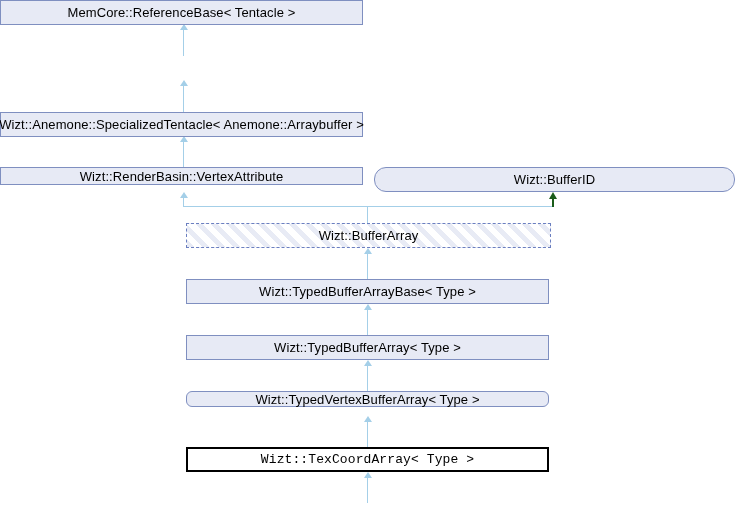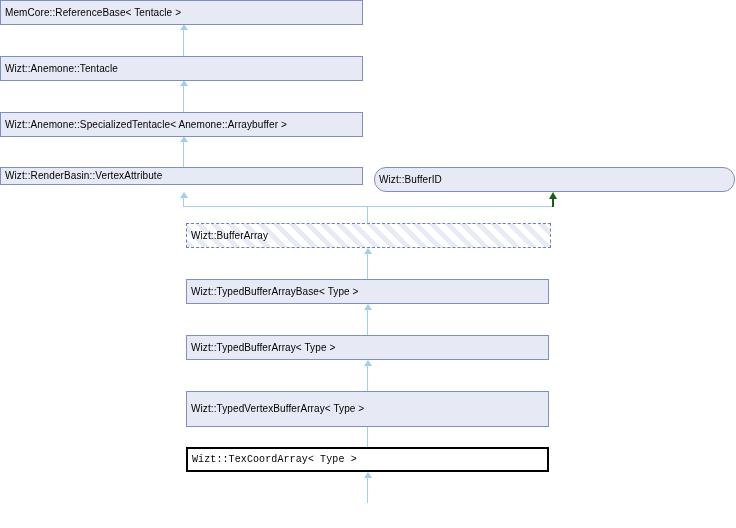--- a/index.html
+++ b/index.html
@@ -18,24 +18,25 @@
     overflow: hidden;
   }
 
   
   .node {
     position: absolute;
     box-sizing: border-box;
     border: 1px solid #7f8fc0;
     background: #e7eaf5;
     color: #000000;
-    font-size: 10px;
+    font-size: 13px;
     line-height: 1;
     display: flex;
     align-items: center;
+    justify-content: center;
     text-align: center;
     white-space: nowrap;
     letter-spacing: 0.1px;
   }
   
   .node.current {
     border: 2px solid #000000;
     background: #ffffff;
   }
   
@@ -126,23 +127,20 @@
   <div class="edge-v" style="left:367px; top:422px; height:25px;"></div>
   <div class="arrow-up" style="left:364px; top:416px;"></div>
 
   <div class="edge-v" style="left:367px; top:478px; height:25px;"></div>
   <div class="arrow-up" style="left:364px; top:472px;"></div>
 
   <div class="node" style="left:0px; top:0px; width:363px; height:25px;">
     <span class="label">MemCore::ReferenceBase&lt; Tentacle &gt;</span>
   </div>
 
-  <div class="node" style="left:0px; top:56px; width:363px; height:25px;">
-    <span class="label">Wizt::Anemone::Tentacle</span>
-  </div>
 
   <div class="node" style="left:0px; top:112px; width:363px; height:25px;">
     <span class="label">Wizt::Anemone::SpecializedTentacle&lt; Anemone::Arraybuffer &gt;</span>
   </div>
 
   <div class="node" style="left:0px; top:167px; width:363px; height:18px;">
     <span class="label">Wizt::RenderBasin::VertexAttribute</span>
   </div>
 
   <div class="node" style="left:374px; top:167px; width:361px; height:25px;border-radius:12px;">
@@ -154,21 +152,21 @@
   </div>
 
   <div class="node abstract" style="left:186px; top:223px; width:365px; height:25px;">
     <span class="label">Wizt::BufferArray</span>
   </div>
 
   <div class="node" style="left:186px; top:335px; width:363px; height:25px;">
     <span class="label">Wizt::TypedBufferArray&lt; Type &gt;</span>
   </div>
 
-  <div class="node" style="left:186px; top:391px; width:363px; height:36px;">
+  <div class="node" style="left:186px; top:391px; width:363px; height:16px;border-radius:6px;">
     <span class="label">Wizt::TypedVertexBufferArray&lt; Type &gt;</span>
   </div>
 
   <div class="node current" style="left:186px; top:447px; width:363px; height:25px;font-family:Liberation Mono, monospace;">
     <span class="label">Wizt::TexCoordArray&lt; Type &gt;</span>
   </div>
 
 
 </div>
 

